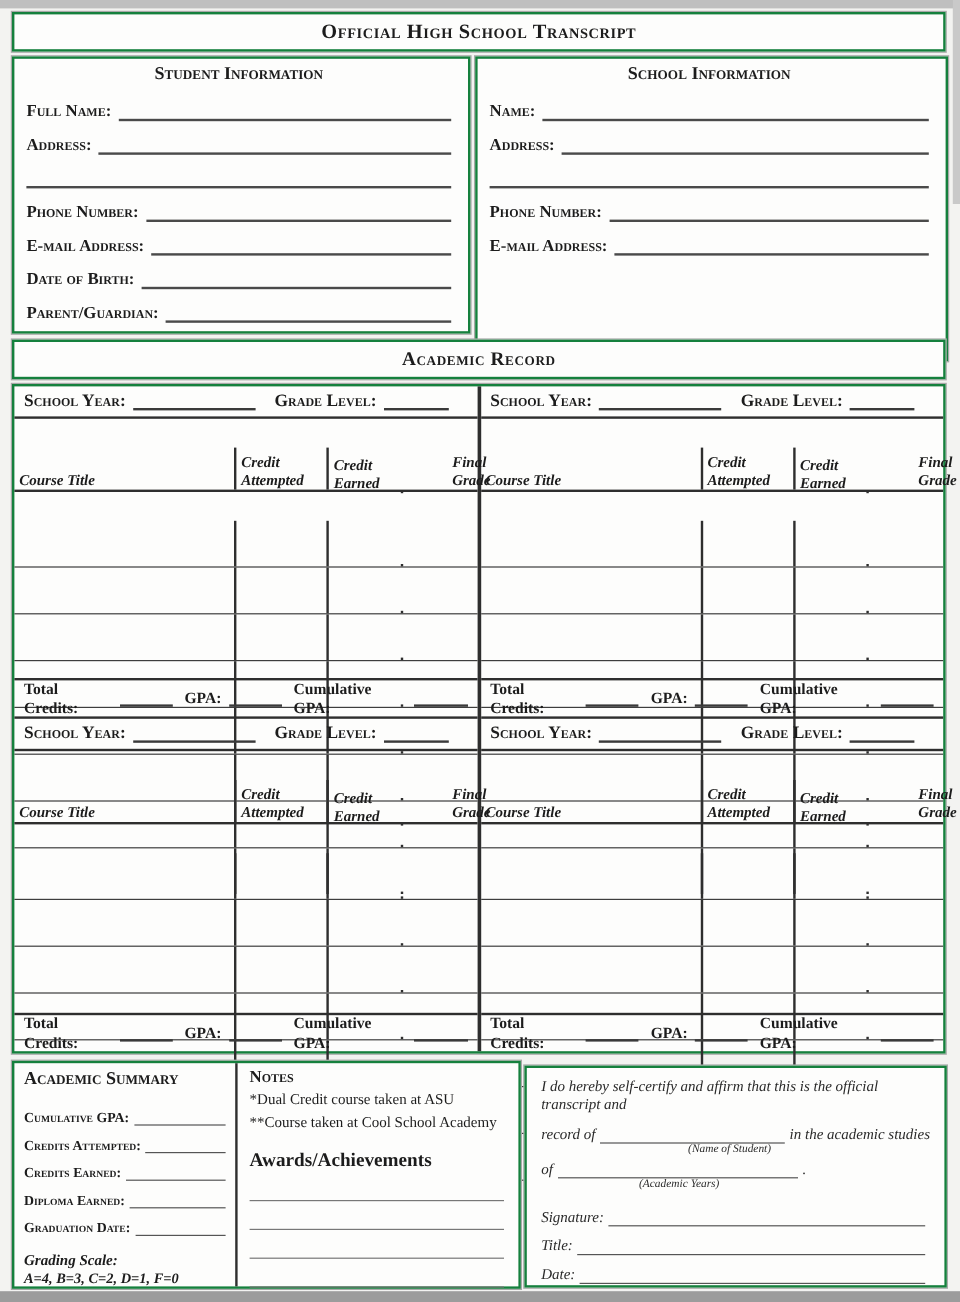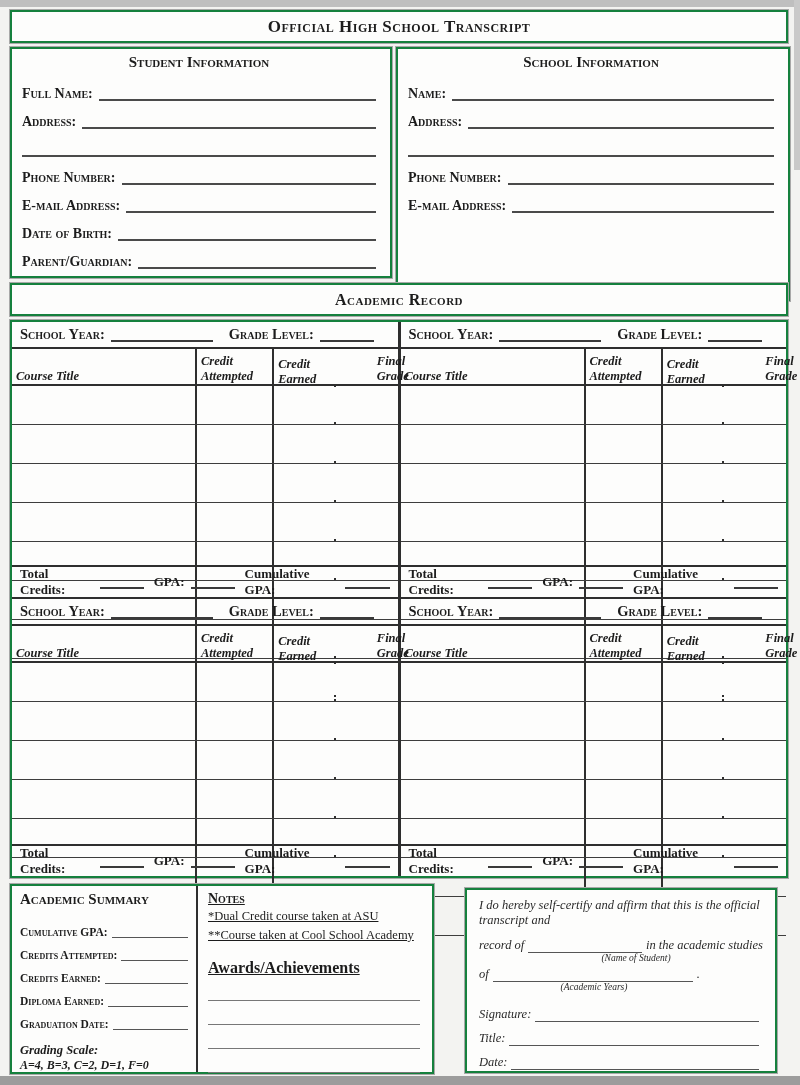--- a/index.html
+++ b/index.html
@@ -25,21 +25,21 @@
   .field .blank{flex:1;border-bottom:2px solid #4a4a4a;height:16px;}
 
   
   .record-bar{left:10px;top:283px;width:778px;height:33px;display:flex;align-items:center;justify-content:center;}
   .record-text{font-weight:bold;font-variant:small-caps;font-size:16px;letter-spacing:.5px;}
 
   
   .record-grid{left:10px;top:320px;width:778px;height:558px;display:flex;padding:0;}
   .half{flex:1;display:flex;flex-direction:column;min-width:0;}
   .half.left{border-right:3px solid #2e2e2e;}
-  .block{flex:1;display:flex;flex-direction:column;min-height:0;}
+  .block{flex:1;display:flex;flex-direction:column;min-height:0;gap:24px;}
   .sy-row{height:25px;border-bottom:2px solid #2e2e2e;display:flex;align-items:center;
           padding:0 8px;font-weight:bold;font-variant:small-caps;font-size:14.5px;flex:none;}
   .sy-blank{border-bottom:2px solid #3a3a3a;height:13px;}
   .sy-blank.year{width:102px;margin:0 16px 0 6px;}
   .sy-blank.grade{width:54px;margin-left:6px;}
   .thead{display:flex;height:35px;border-bottom:2px solid #2e2e2e;
          font-weight:bold;font-style:italic;font-size:12.5px;line-height:1.15;flex:none;}
   .c{box-sizing:border-box;padding:1px 4px;display:flex;align-items:flex-end;}
   .c.title{width:48%;}
   .c.att{width:20%;}
@@ -59,28 +59,28 @@
   .tb.cgpa{width:46px;margin:0 0 0 6px;}
 
   
   .summary-notes{left:10px;top:884px;width:424px;height:190px;display:flex;padding:0;}
   .summary{width:186px;border-right:2px solid #2e2e2e;padding:5px 8px 0 8px;box-sizing:border-box;}
   .sum-heading{font-weight:bold;font-variant:small-caps;font-size:15px;margin-bottom:7px;}
   .sum-field{display:flex;align-items:flex-end;height:23px;font-weight:bold;font-variant:small-caps;font-size:11.5px;}
   .sum-field .blank{flex:1;border-bottom:1.5px solid #555;height:11px;margin-left:4px;}
   .grading-label{margin-top:13px;font-weight:bold;font-style:italic;font-size:12.5px;}
   .grading-scale{font-weight:bold;font-style:italic;font-size:12px;}
-  .notes{flex:1;padding:5px 12px 0 10px;text-decoration:underline;}
+  .notes{flex:1;padding:5px 12px 0 10px;}
   .notes-heading{font-weight:bold;font-variant:small-caps;font-size:14px;}
   .note-item{font-size:12.5px;line-height:1.5;}
   .awards{font-weight:bold;font-size:16px;margin-top:14px;margin-bottom:8px;}
   .note-line{border-bottom:1.5px solid #777;height:14px;}
 
-  .cert{left:437px;top:888px;width:312px;height:185px;padding:8px 12px 0 12px;
-        font-style:italic;font-size:12.5px;color:#2a2a2a;margin-left:28px;}
+  .cert{left:437px;top:888px;width:352px;height:185px;padding:8px 12px 0 12px;
+        font-style:italic;font-size:12.5px;color:#2a2a2a;}
   .cert-row{display:flex;align-items:flex-end;}
   .cert .blank{flex:1;border-bottom:1px solid #555;height:10px;margin:0 4px;}
   .cert .blank.years{flex:none;width:200px;}
   .caption{font-size:9.5px;text-align:center;}
   .caption.name{width:190px;margin-left:62px;}
   .caption.years{width:150px;margin-left:40px;}
   .cert-sign{display:flex;align-items:flex-end;height:24px;}
 </style>
 </head>
 <body>

